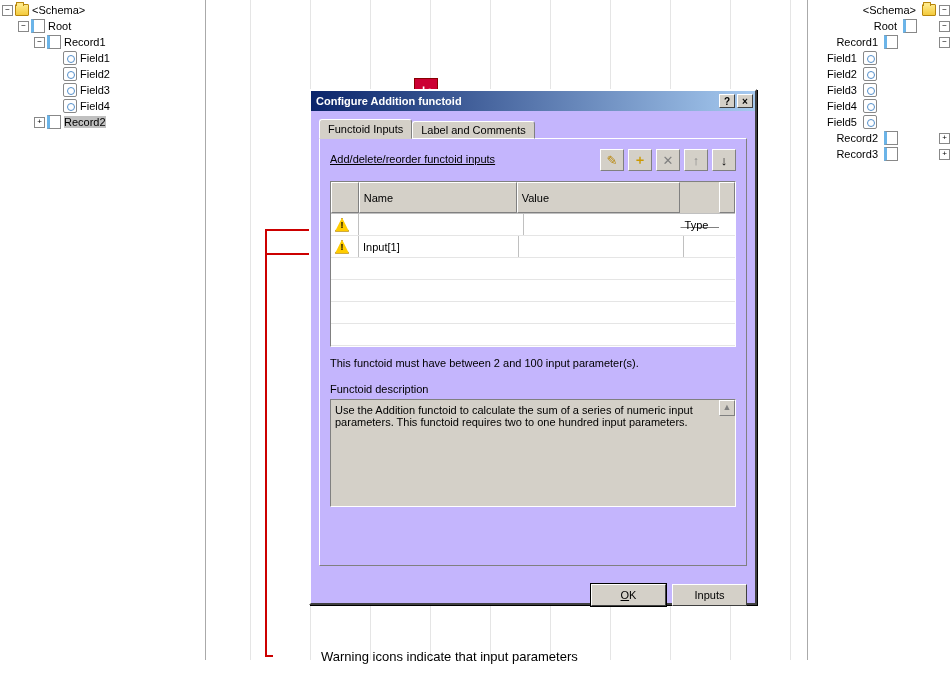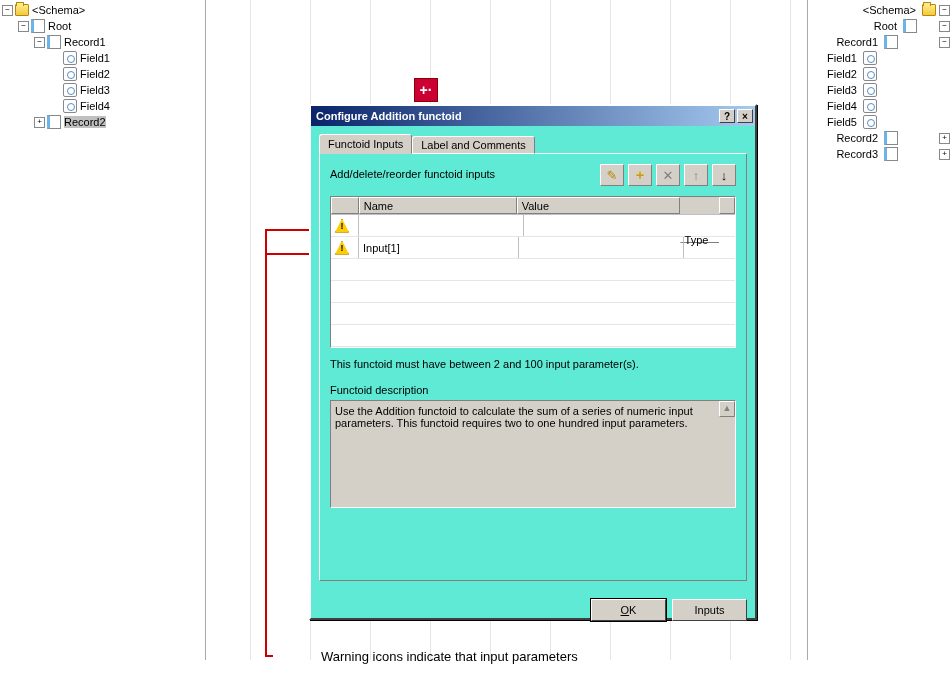--- a/index.html
+++ b/index.html
@@ -35,42 +35,42 @@
     
     .mapper-grid { position: absolute; left: 200px; top: 0; width: 610px; height: 660px; }
     .vline { position: absolute; top:0; height: 100%; width:1px; background:#e5e5e5; }
 
     
     .functoid { position:absolute; left:414px; top:78px; width:24px; height:24px; background:#c03; border:1px solid #800; display:flex; align-items:center; justify-content:center; }
     .functoid-inner { color:#fff; font-size:14px; font-weight:bold; }
 
     
     .dialog {
-      position: absolute; left: 309px; top: 104px; width: 448px; height: 516px;
-      background: #5eead4; border: 2px solid; border-color: #fff #404040 #404040 #fff;
+      position: absolute; left: 309px; top: 89px; width: 448px; height: 516px;
+      background: #c4b5fd; border: 2px solid; border-color: #fff #404040 #404040 #fff;
       box-shadow: 1px 1px 0 #000;
     }
     .titlebar { background: linear-gradient(90deg, #0a246a, #a6caf0); height: 20px; display:flex; align-items:center; padding: 0 2px 0 5px; }
     .titlebar-text { color:#fff; font-weight:bold; font-size:11px; flex:1; }
     .titlebar-btn { width:16px; height:14px; background:#d4d0c8; border:1px solid; border-color:#fff #404040 #404040 #fff; margin-left:2px; display:flex; align-items:center; justify-content:center; font-size:10px; font-weight:bold; }
     .dialog-body { padding: 8px; }
 
     .tabs { display:flex; margin-bottom:-1px; position:relative; z-index:2; }
     .tab { padding: 3px 8px; background:#d4d0c8; border:1px solid; border-color: #fff #808080 #d4d0c8 #fff; font-size:11px; border-radius:3px 3px 0 0; }
     .tab.inactive { margin-top:2px; border-bottom-color:#fff; padding:2px 8px; }
     .tab-content { border:1px solid; border-color:#fff #808080 #808080 #fff; padding: 14px 10px 10px; height: 428px; }
 
     .section-label { font-size:11px; margin-bottom:4px; }
 
     .toolbar { display:flex; justify-content:flex-end; gap:4px; margin-bottom:6px; position: relative; top: -20px; }
     .tool-btn { width:24px; height:22px; background:#d4d0c8; border:1px solid; border-color:#fff #808080 #808080 #fff; display:flex; align-items:center; justify-content:center; font-size:13px; }
     .tool-btn.disabled { color:#808080; }
 
     .grid-table { width:100%; border: 1px solid; border-color: #808080 #fff #fff #808080; background:#fff; }
-    .grid-header { display:flex; background:#d4d0c8; height:18px; border-bottom:1px solid #c0c0c0; }
+    .grid-header { display:flex; background:#d4d0c8; height:32px; border-bottom:1px solid #c0c0c0; }
     .grid-header-cell, .grid-cell { padding:2px 4px; font-size:11px; border-right:1px solid #c0c0c0; display:flex; align-items:center; }
     .grid-header-cell { border:1px solid; border-color:#fff #808080 #808080 #fff; }
     .col-icon { width:28px; }
     .col-name { width:160px; }
     .col-value { width:165px; }
     .col-type { width:40px; border-right:none;margin-top:40px; }
     .grid-scrollbar-space { width: 16px; background:#d4d0c8; border:1px solid; border-color:#fff #808080 #808080 #fff; }
     .grid-row { display:flex; height:22px; border-bottom:1px solid #e5e5e5; }
     .warning-icon { width:14px; height:14px; background: #ffcc00; border:1px solid #a07000; clip-path: polygon(50% 0, 100% 100%, 0 100%); display:flex; align-items:center; justify-content:center; font-size:9px; font-weight:bold; color:#000; }
 
@@ -257,21 +257,21 @@
     <span class="titlebar-text">Configure Addition functoid</span>
     <span class="titlebar-btn">?</span>
     <span class="titlebar-btn">×</span>
   </div>
   <div class="dialog-body">
     <div class="tabs">
       <div class="tab">Functoid Inputs</div>
       <div class="tab inactive">Label and Comments</div>
     </div>
     <div class="tab-content">
-      <div style="display:flex; align-items: flex-start;">
+      <div style="display:flex; align-items: flex-start; text-decoration: underline;">
         <div class="section-label" style="flex:1;">Add/delete/reorder functoid inputs</div>
       </div>
       <div class="toolbar">
         <div class="tool-btn" style="color:#b8860b;">✎</div>
         <div class="tool-btn" style="color:#c90; font-weight:bold;">＋</div>
         <div class="tool-btn disabled">✕</div>
         <div class="tool-btn disabled">↑</div>
         <div class="tool-btn">↓</div>
       </div>
       <div class="grid-table" style="margin-top:-16px;">

